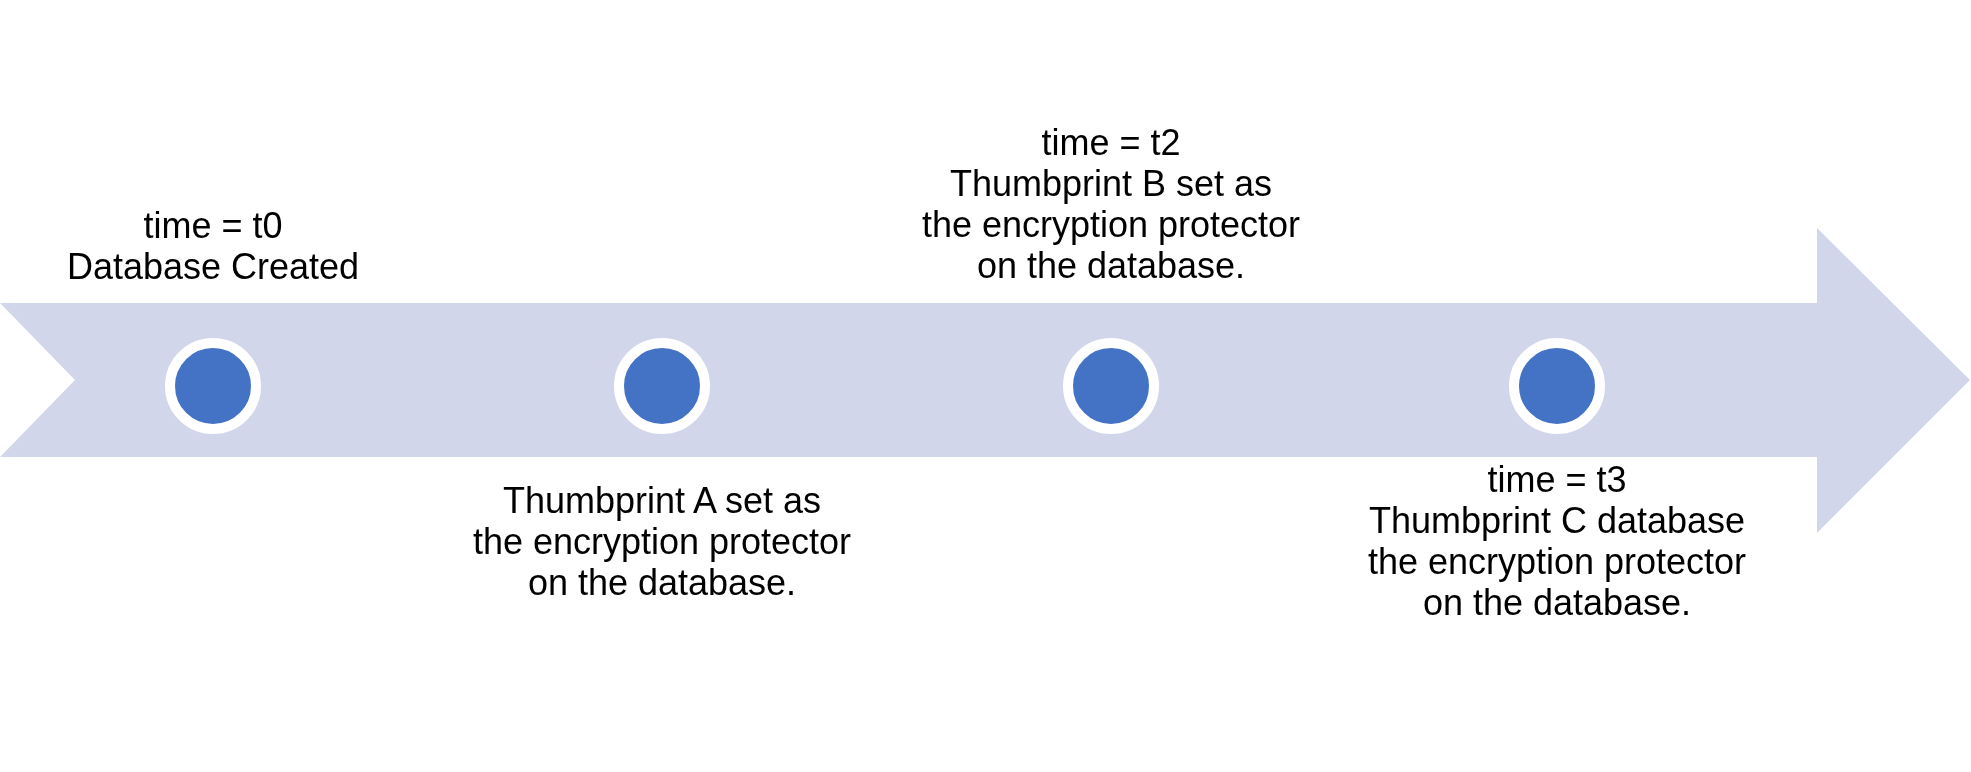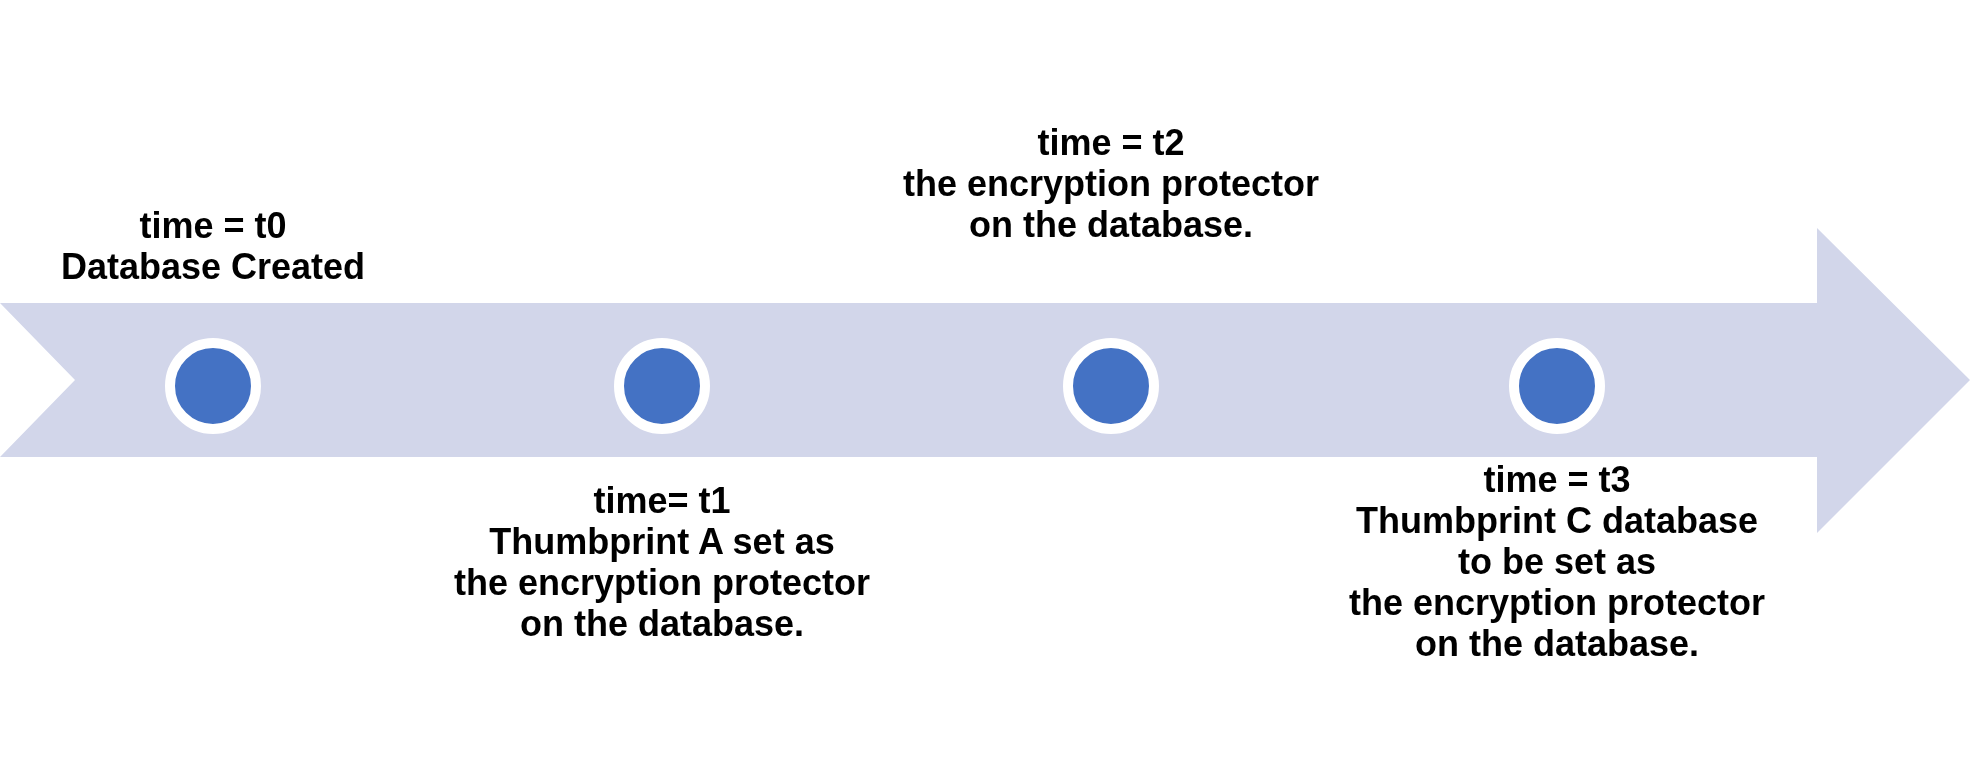--- a/index.html
+++ b/index.html
@@ -24,21 +24,20 @@
     position: absolute;
     width: 500px;
     text-align: center;
     font-size: 36px;
     line-height: 41px;
     color: #000000;
     white-space: nowrap;
   }
   .event-label .line {
     display: block;
-    font-weight: bold;
   }
   .label-t0 { left: -37px;  top: 205px; }
   .label-t2 { left: 861px;  top: 122px; }
   .label-t1 { left: 412px;  top: 480px; }
   .label-t3 { left: 1307px; top: 459px; }
 </style>
 </head>
 <body>
 
 <div class="canvas">
@@ -52,33 +51,32 @@
     <circle cx="1111" cy="386" r="43" stroke-width="10" fill="#4472C4" stroke="#FFFFFF"></circle>
     <circle cx="1557" cy="386" r="43" stroke-width="10" fill="#4472C4" stroke="#FFFFFF"></circle>
   </svg>
 
   <div class="event-label label-t0">
     <span class="line">time = t0</span>
     <span class="line">Database Created</span>
   </div>
 
   <div class="event-label label-t1">
-    <span class="line">time= t1</span>
     <span class="line">Thumbprint A set as</span>
     <span class="line">the encryption protector</span>
     <span class="line">on the database.</span>
   </div>
 
   <div class="event-label label-t2">
     <span class="line">time = t2</span>
+    <span class="line">Thumbprint B set as</span>
     <span class="line">the encryption protector</span>
     <span class="line">on the database.</span>
   </div>
 
   <div class="event-label label-t3">
     <span class="line">time = t3</span>
     <span class="line">Thumbprint C database</span>
-    <span class="line">to be set as</span>
     <span class="line">the encryption protector</span>
     <span class="line">on the database.</span>
   </div>
 
 </div>
 
 </body></html>

